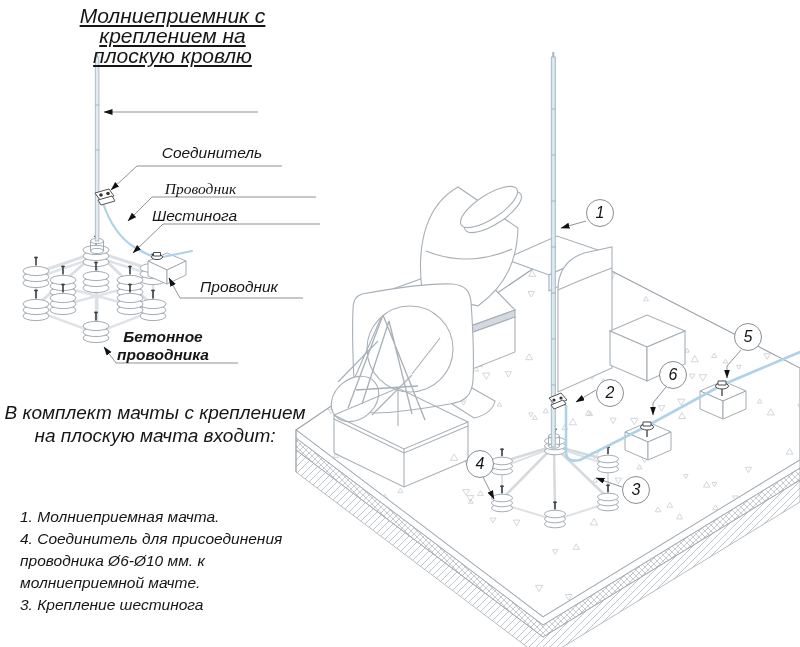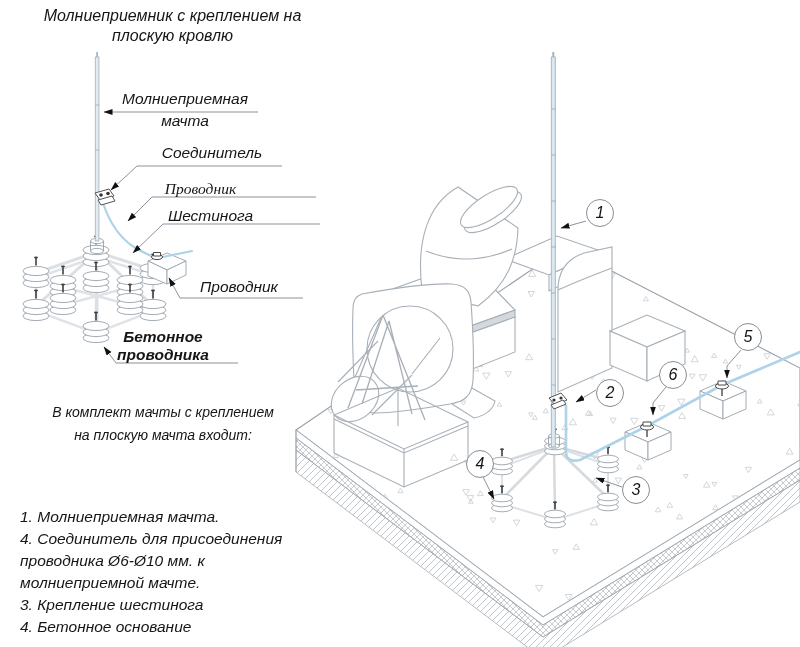--- a/index.html
+++ b/index.html
@@ -5,29 +5,29 @@
   :root{
     --conductor:#aed2e8; --machline:#a7afb7; --leader:#8b939b; --ink:#161616;
     --faint:#dde1e5; --faint2:#d5dadf; --thin:#9aa3ac;
   }
   html,body{margin:0;padding:0;background:#fff;}
   .stage{position:relative;width:800px;height:647px;background:#fff;overflow:hidden;
          font-family:"Liberation Sans","DejaVu Sans",sans-serif;font-style:italic;color:var(--ink);}
   .stage svg{position:absolute;left:0;top:0;}
   .txt{position:absolute;line-height:19px;font-size:15.5px;}
   .center{text-align:center;}
-  .title{left:25px;top:6px;width:295px;font-size:16px;line-height:20px;}
+  .title{left:25px;top:6px;width:295px;font-size:21px;line-height:20px;text-decoration:underline;}
   .mast-label{left:110px;top:90px;width:150px;line-height:18px;}
   .mast-label .l2{display:block;margin-top:4px;}
   .connector-label{left:138px;top:143px;width:148px;}
   .conductor-label{left:148px;top:179px;width:105px;font-family:Liberation Serif, serif;}
-  .hexapod-label{left:158px;top:206px;width:105px;}
+  .hexapod-label{left:142px;top:206px;width:105px;}
   .holder-label{left:185px;top:277px;width:108px;}
   .base-label{left:98px;top:328px;width:130px;line-height:18px;font-weight:bold;}
-  .kit-heading{left:12px;top:401px;width:302px;font-size:14px;line-height:23px;}
+  .kit-heading{left:4px;top:401px;width:302px;font-size:19px;line-height:23px;}
   .kit-list{left:20px;top:506px;width:296px;line-height:22px;}
   .kit-list div{margin:0;}
   .callout{position:absolute;width:28px;height:28px;border:1.2px solid #868e96;border-radius:50%;
            background:#fff;text-align:center;line-height:26px;font-size:16px;box-sizing:border-box;}
   .blk{display:block;}
 </style>
 </head>
 <body>
 
 <div class="stage">
@@ -444,43 +444,38 @@
     <path d="M741,350 L727,366 L727,378" marker-end="url(#arw)"></path>
     <path d="M666,387 L653,403 L653,415" marker-end="url(#arw)"></path>
   </g>
 </svg>
 
 <div class="txt title center">
   <span class="blk">Молниеприемник с креплением на</span>
   <span class="blk">плоскую кровлю</span>
 </div>
 
-<div class="txt mast-label center">
-  <span class="blk">Молниеприемная</span>
-  <span class="blk l2">мачта</span>
-</div>
 <div class="txt connector-label center">Соединитель</div>
 <div class="txt conductor-label center">Проводник</div>
 <div class="txt hexapod-label center">Шестинога</div>
 <div class="txt holder-label center">Проводник</div>
 <div class="txt base-label center">
   <span class="blk">Бетонное</span>
   <span class="blk">проводника</span>
 </div>
 
 <div class="txt kit-heading center">
   <span class="blk">В комплект мачты с креплением</span>
   <span class="blk">на плоскую мачта входит:</span>
 </div>
 
 <div class="txt kit-list">
   <div>1. Молниеприемная мачта.</div>
   <div>4. Соединитель для присоединения проводника Ø6-Ø10 мм. к молниеприемной мачте.</div>
   <div>3. Крепление шестинога</div>
-  <div>4. Бетонное основание</div>
 </div>
 
 <div class="callout" style="left:586px;top:199px;">1</div>
 <div class="callout" style="left:596px;top:379px;">2</div>
 <div class="callout" style="left:622px;top:476px;">3</div>
 <div class="callout" style="left:466px;top:450px;">4</div>
 <div class="callout" style="left:734px;top:323px;">5</div>
 <div class="callout" style="left:659px;top:361px;">6</div>
 
 </div>

